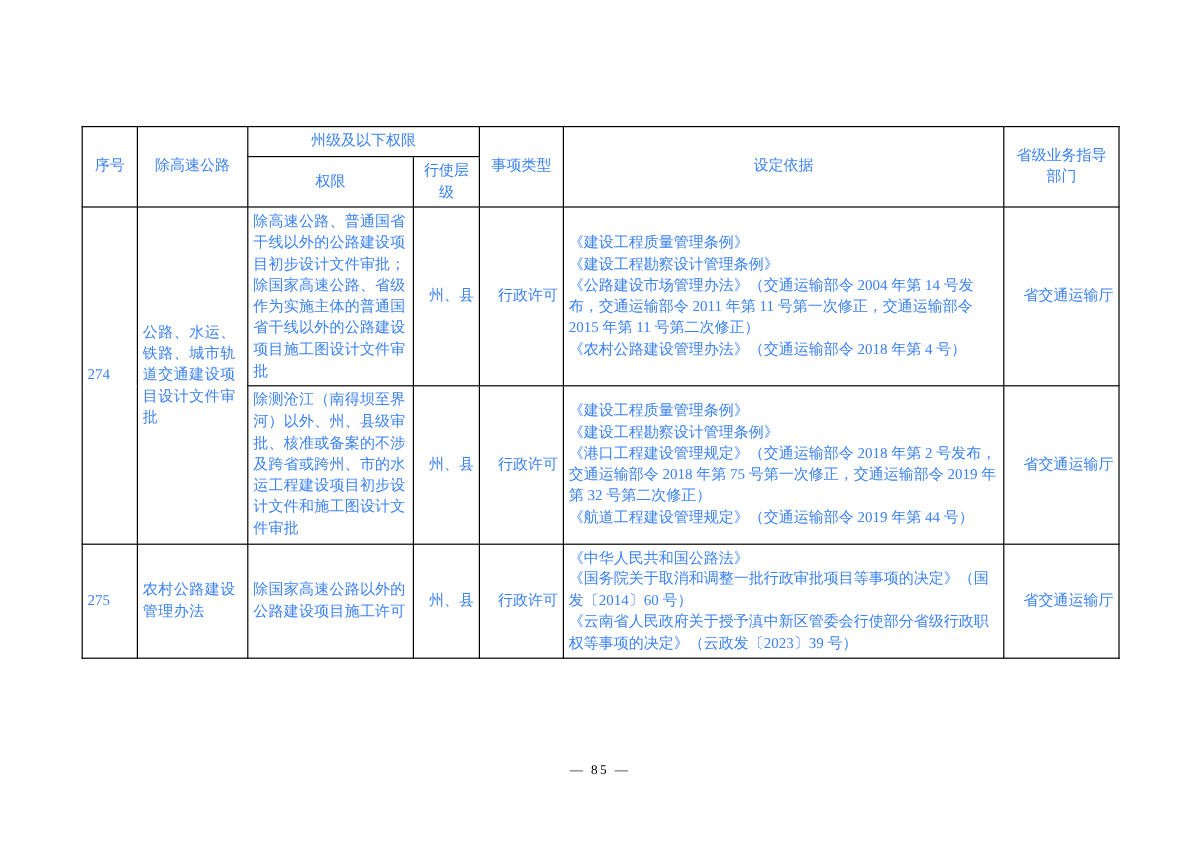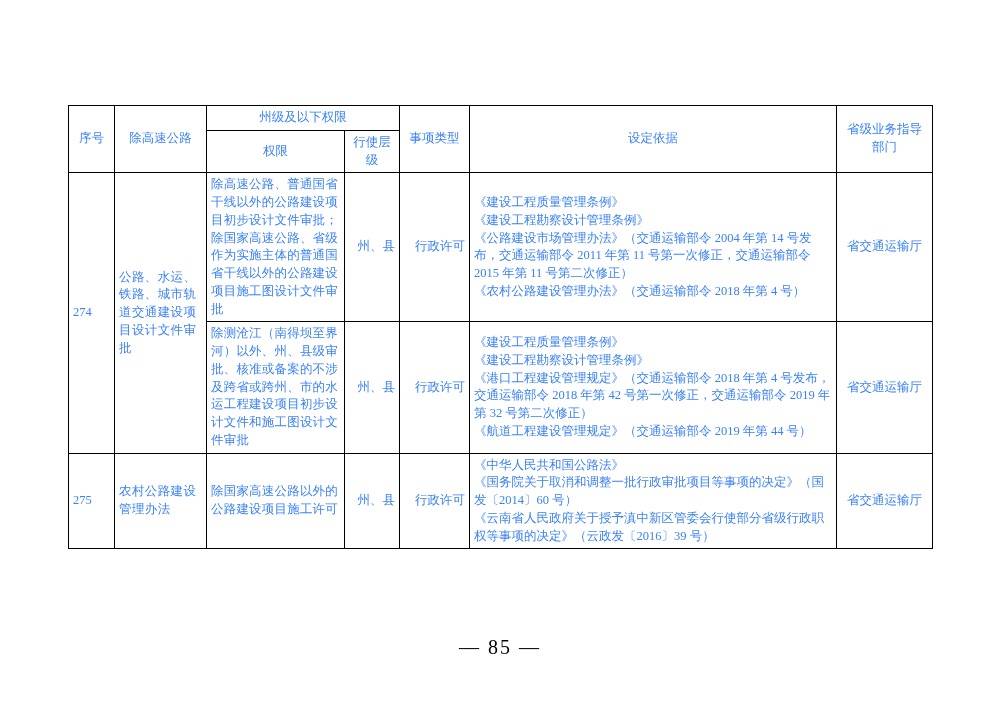--- a/index.html
+++ b/index.html
@@ -62,34 +62,34 @@
     font-size: 12.5px;
   }
   .cell-basis {
     font-size: 12.5px;
     line-height: 1.55;
     vertical-align: middle;
     padding-left: 6px;
     padding-right: 4px;
   }
   .cell-dept {
-    text-align: center;
+    text-align: right;
     font-size: 12.5px;
   }
   .basis-line {
     display: block;
     text-indent: 0;
   }
   .page-number {
     position: absolute;
     left: 0;
     right: 0;
     top: 636px;
     text-align: center;
-    font-size: 20px;
+    font-size: 11px;
     letter-spacing: 2px;
     color: #000000;
     font-family: "Liberation Serif", serif;
   }
   .two-line {
     line-height: 1.35;
   }
 </style>
 </head>
 <body>
@@ -141,36 +141,36 @@
         <td class="cell-dept">省交通运输厅</td>
       </tr>
 
       <tr>
         <td class="cell-power">除测沧江（南得坝至界河）以外、州、县级审批、核准或备案的不涉及跨省或跨州、市的水运工程建设项目初步设计文件和施工图设计文件审批</td>
         <td class="cell-level">州、县</td>
         <td class="cell-type">行政许可</td>
         <td class="cell-basis">
           <span class="basis-line">《建设工程质量管理条例》</span>
           <span class="basis-line">《建设工程勘察设计管理条例》</span>
-          <span class="basis-line">《港口工程建设管理规定》（交通运输部令 2018 年第 4 号发布，交通运输部令 2018 年第 42 号第一次修正，交通运输部令 2019 年第 32 号第二次修正）</span>
+          <span class="basis-line">《港口工程建设管理规定》（交通运输部令 2018 年第 2 号发布，交通运输部令 2018 年第 75 号第一次修正，交通运输部令 2019 年第 32 号第二次修正）</span>
           <span class="basis-line">《航道工程建设管理规定》（交通运输部令 2019 年第 44 号）</span>
         </td>
         <td class="cell-dept">省交通运输厅</td>
       </tr>
 
       <tr>
         <td class="cell-seq">275</td>
         <td class="cell-name">农村公路建设管理办法</td>
         <td class="cell-power" style="vertical-align:middle;">除国家高速公路以外的公路建设项目施工许可</td>
         <td class="cell-level">州、县</td>
         <td class="cell-type">行政许可</td>
         <td class="cell-basis">
           <span class="basis-line">《中华人民共和国公路法》</span>
           <span class="basis-line">《国务院关于取消和调整一批行政审批项目等事项的决定》（国发〔2014〕60 号）</span>
-          <span class="basis-line">《云南省人民政府关于授予滇中新区管委会行使部分省级行政职权等事项的决定》（云政发〔2016〕39 号）</span>
+          <span class="basis-line">《云南省人民政府关于授予滇中新区管委会行使部分省级行政职权等事项的决定》（云政发〔2023〕39 号）</span>
         </td>
         <td class="cell-dept">省交通运输厅</td>
       </tr>
 
     </tbody>
   </table>
 
   <div class="page-number">— 85 —</div>
 
 </div>

